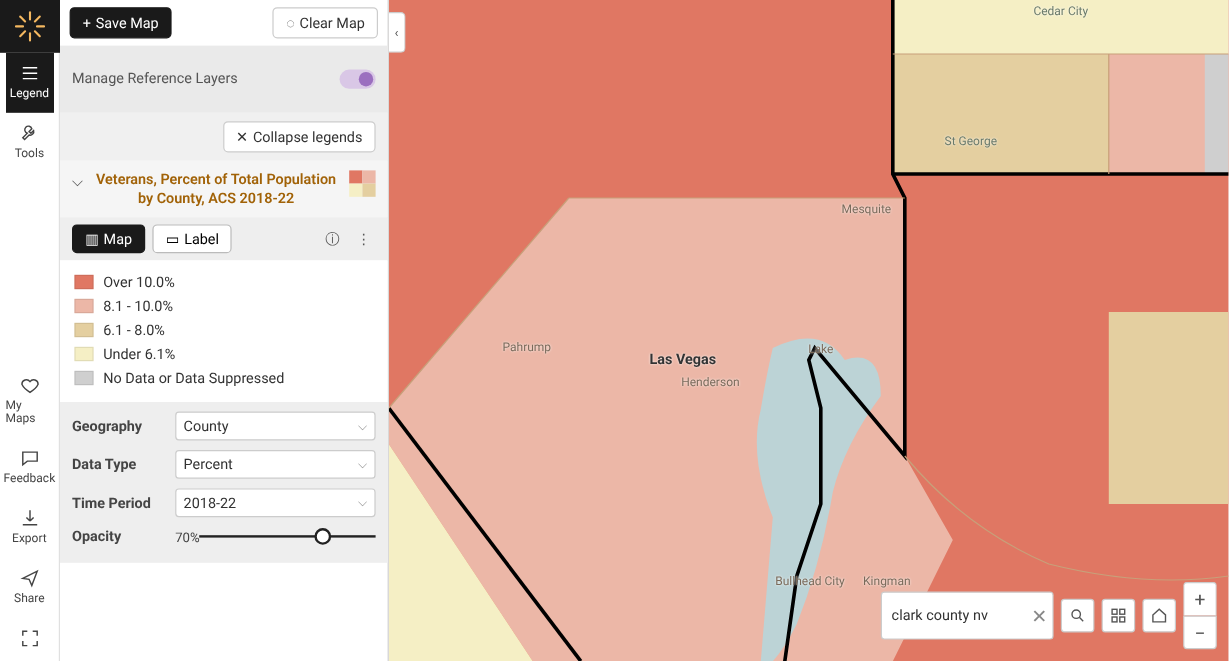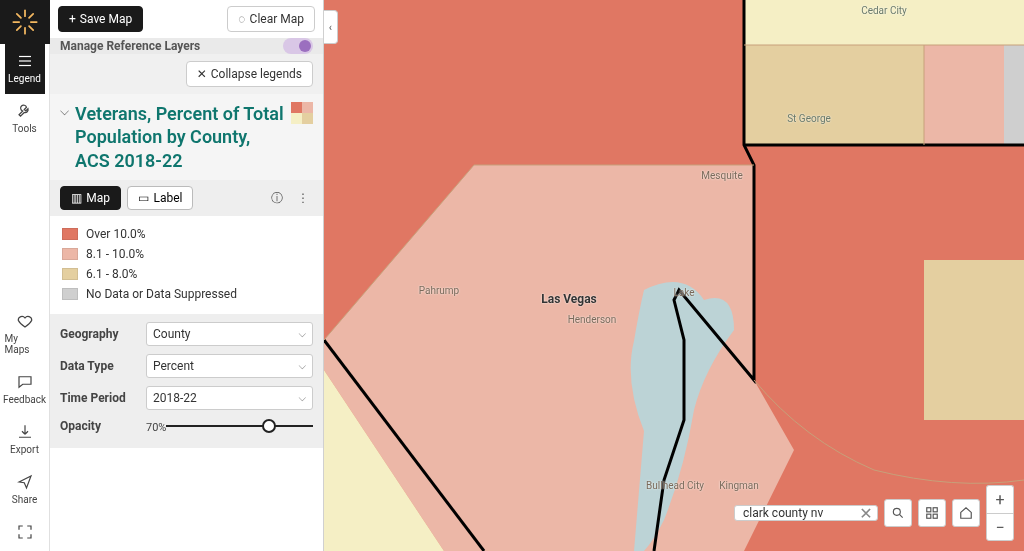--- a/index.html
+++ b/index.html
@@ -16,30 +16,30 @@
 .rail-item svg { width: 18px; height: 18px; stroke: currentColor; fill: none; stroke-width: 1.6; }
 .rail-spacer { flex: 1; }
 
 
 .panel { width: 274px; background: #fff; border-right: 1px solid #d0d0d0; display: flex; flex-direction: column; font-size: 12px; color: #333; }
 .panel-top { padding: 6px 8px; display: flex; gap: 6px; align-items: center; }
 .btn { border: 1px solid #ccc; background: #fff; border-radius: 4px; padding: 5px 10px; font-size: 12px; cursor: pointer; display: inline-flex; align-items: center; gap: 4px; color: #333; }
 .btn.dark { background: #1a1a1a; color: #fff; border-color: #1a1a1a; }
 .panel-top .spacer { flex: 1; }
 
-.manage-row { padding: 0 10px; display: flex; align-items: center; background: #eaeaea; color: #555; font-weight: bold; }
+.manage-row { padding: 20px 10px; display: flex; background: #eaeaea; color: #555; }
 .manage-row .spacer { flex: 1; }
 .toggle { width: 30px; height: 16px; background: #d9c7e6; border-radius: 8px; position: relative; cursor: pointer; }
 .toggle::after { content: ""; position: absolute; right: 2px; top: 2px; width: 12px; height: 12px; background: #9b6fbf; border-radius: 50%; }
 
 .collapse-row { padding: 7px 10px; display: flex; justify-content: flex-end; background: #f0f0f0; }
 
 .layer-head { padding: 8px 10px; display: flex; align-items: flex-start; gap: 6px; background: #f5f5f5; }
 .layer-head .chev { cursor: pointer; padding-top: 2px; color: #555; }
-.layer-head .title { flex: 1; font-weight: 600; font-size: 18px; line-height: 1.3; color: #0f766e; }
+.layer-head .title { flex: 1; font-weight: 600; font-size: 12px; line-height: 1.3; color: #a16207; text-align: center; }
 .mini-swatch { width: 22px; height: 22px; display: grid; grid-template: 1fr 1fr / 1fr 1fr; flex-shrink: 0; }
 .mini-swatch div:nth-child(1){ background:#e07763; }
 .mini-swatch div:nth-child(2){ background:#ecb7a7; }
 .mini-swatch div:nth-child(3){ background:#f5efc5; }
 .mini-swatch div:nth-child(4){ background:#e4cfa0; }
 
 .mode-row { padding: 6px 10px; display: flex; align-items: center; gap: 6px; background: #eeeeee; }
 .mode-row .spacer { flex: 1; }
 .seg-btn { border: 1px solid #bbb; background: #fff; border-radius: 4px; padding: 4px 10px; font-size: 12px; cursor: pointer; display: inline-flex; align-items: center; gap: 4px; }
 .seg-btn.active { background: #1a1a1a; color: #fff; border-color: #1a1a1a; }
@@ -66,21 +66,21 @@
 .map svg.basemap { position: absolute; inset: 0; width: 100%; height: 100%; }
 
 .map-label { position: absolute; font-size: 10px; color: #6a7a6a; white-space: nowrap; transform: translate(-50%,-50%); pointer-events: none; text-shadow: 0 0 2px #fff; }
 .map-label.city { font-weight: 700; color: #333; font-size: 12px; }
 .map-label.town { font-size: 10px; color: #7a6a5a; }
 
 .collapse-handle { position: absolute; left: 0; top: 10px; width: 14px; height: 34px; background: #fff; border: 1px solid #ccc; border-left: none; border-radius: 0 4px 4px 0; display: flex; align-items: center; justify-content: center; cursor: pointer; font-size: 11px; color: #555; }
 
 
 .br-controls { position: absolute; right: 10px; bottom: 10px; display: flex; align-items: center; gap: 6px; }
-.search-box { display: flex; align-items: center; background: #fff; border: 1px solid #ccc; border-radius: 3px; height: 16px; }
+.search-box { display: flex; align-items: center; background: #fff; border: 1px solid #ccc; border-radius: 3px; height: 40px; }
 .search-box input { border: none; outline: none; padding: 0 8px; font-size: 12px; width: 120px; color: #333; background: transparent; }
 .search-box .clear { width: 22px; display: flex; align-items: center; justify-content: center; cursor: pointer; color: #888; }
 .sq-btn { width: 28px; height: 28px; background: #fff; border: 1px solid #ccc; border-radius: 3px; display: flex; align-items: center; justify-content: center; cursor: pointer; color: #555; }
 .zoom-stack { display: flex; flex-direction: column; }
 .zoom-stack .sq-btn:first-child { border-bottom: none; border-radius: 3px 3px 0 0; }
 .zoom-stack .sq-btn:last-child { border-radius: 0 0 3px 3px; }
 </style>
 </head>
 <body>
 
@@ -203,20 +203,24 @@
         </div>
         <div class="legend-item">
           <div class="sw" style="background: rgb(236, 183, 167);"></div>
           <span>8.1 - 10.0%</span>
         </div>
         <div class="legend-item">
           <div class="sw" style="background: rgb(228, 207, 160);"></div>
           <span>6.1 - 8.0%</span>
         </div>
         <div class="legend-item">
+          <div class="sw" style="background: rgb(245, 239, 197);"></div>
+          <span>Under 6.1%</span>
+        </div>
+        <div class="legend-item">
           <div class="sw" style="background: rgb(207, 207, 207);"></div>
           <span>No Data or Data Suppressed</span>
         </div>
       </div>
 
     <div class="controls">
       <div class="ctl-row">
         <label>Geography</label>
         <div class="select">
           <span>County</span>

